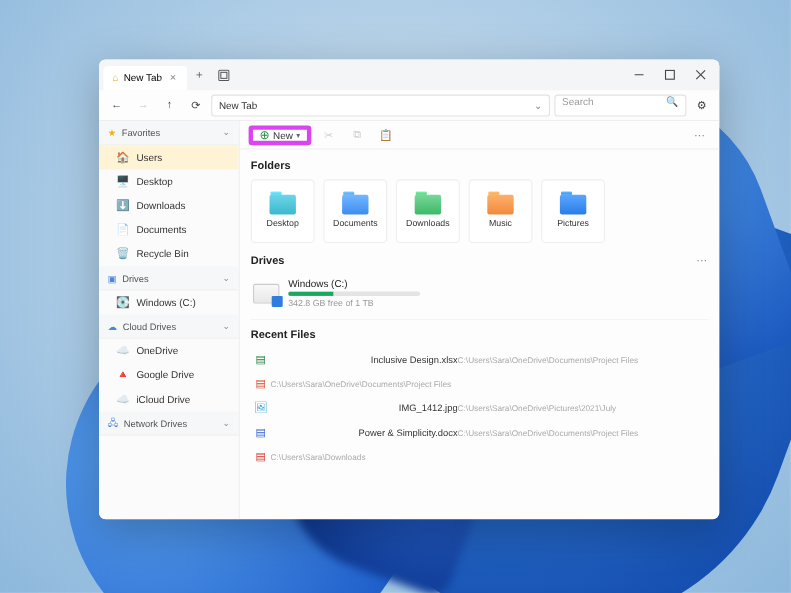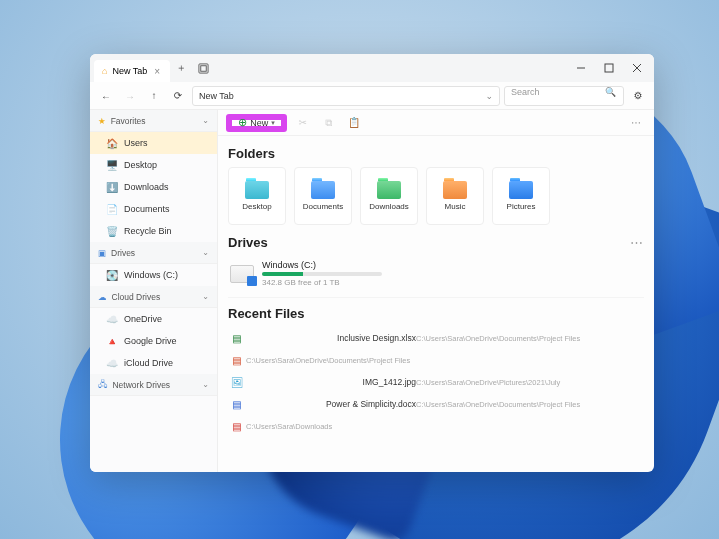--- a/index.html
+++ b/index.html
@@ -55,27 +55,27 @@
 .sidebar { width: 128px; border-right: 1px solid #eee; background: #fbfbfc; overflow: hidden; }
 .side-head, .side-item { display: flex; align-items: center; gap: 6px; height: 22px; padding: 0 8px; font-size: 9px; color: #333; cursor: pointer; }
 .side-head { font-size: 8.5px; color: #555; justify-content: space-between; border-bottom: 1px solid #f0f0f0; background: #f6f7f8; }
 .side-head .chev { font-size: 8px; color: #888; }
 .side-item { padding-left: 16px; }
 .side-item.sel { background: #fff3d6; }
 .side-item .ic { width: 12px; text-align: center; font-size: 10px; }
 
 .main { flex: 1; display: flex; flex-direction: column; min-width: 0; }
 .toolbar { height: 26px; display: flex; align-items: center; gap: 6px; padding: 0 8px; border-bottom: 1px solid #f0f0f0; }
-.tbtn { height: 18px; padding: 0 6px; border: 6px solid #d946ef; border-radius: 3px; display: flex; align-items: center; gap: 3px; font-size: 9px; color: #333; background: #fff; cursor: pointer; }
+.tbtn { height: 18px; padding: 0 6px; border: 4px solid #d946ef; border-radius: 3px; display: flex; align-items: center; gap: 3px; font-size: 9px; color: #333; background: #fff; cursor: pointer; }
 .tbtn.new::before { content: "⊕"; color: #1a8f3a; font-size: 11px; }
 .tbtn .chev { font-size: 7px; color: #666; }
 .ticon { width: 20px; height: 18px; display: flex; align-items: center; justify-content: center; color: #888; cursor: pointer; }
 .ticon.dis { color: #d0d0d0; cursor: default; }
 .content { flex: 1; overflow-y: auto; padding: 6px 10px 10px; }
-.sec-title { font-size: 13px; font-weight: 600; color: #222; margin: 4px 0 6px; display: flex; align-items: center; }
+.sec-title { font-size: 10px; font-weight: 600; color: #222; margin: 4px 0 6px; display: flex; align-items: center; }
 .sec-title .more { margin-left: auto; color: #888; font-weight: 400; cursor: pointer; letter-spacing: 1px; }
 .folders { display: flex; gap: 8px; margin-bottom: 10px; }
 .tile { width: 58px; height: 58px; border: 1px solid #eee; border-radius: 4px; display: flex; flex-direction: column; align-items: center; justify-content: center; gap: 3px; font-size: 8px; color: #333; cursor: pointer; background: #fff; }
 .tile .ficn { width: 24px; height: 18px; border-radius: 2px; position: relative; }
 .tile .ficn::before { content: ""; position: absolute; top: -3px; left: 1px; width: 10px; height: 3px; border-radius: 1px 1px 0 0; background: inherit; filter: brightness(1.15); }
 .folder-cyan { background: linear-gradient(#6dd5e8,#3cb8d0); }
 .folder-blue { background: linear-gradient(#74b7ff,#3d8df0); }
 .folder-green { background: linear-gradient(#77d897,#3db868); }
 .folder-orange { background: linear-gradient(#ffb06a,#f08a3d); }
 .folder-blue2 { background: linear-gradient(#5aa6ff,#2a7de8); }

